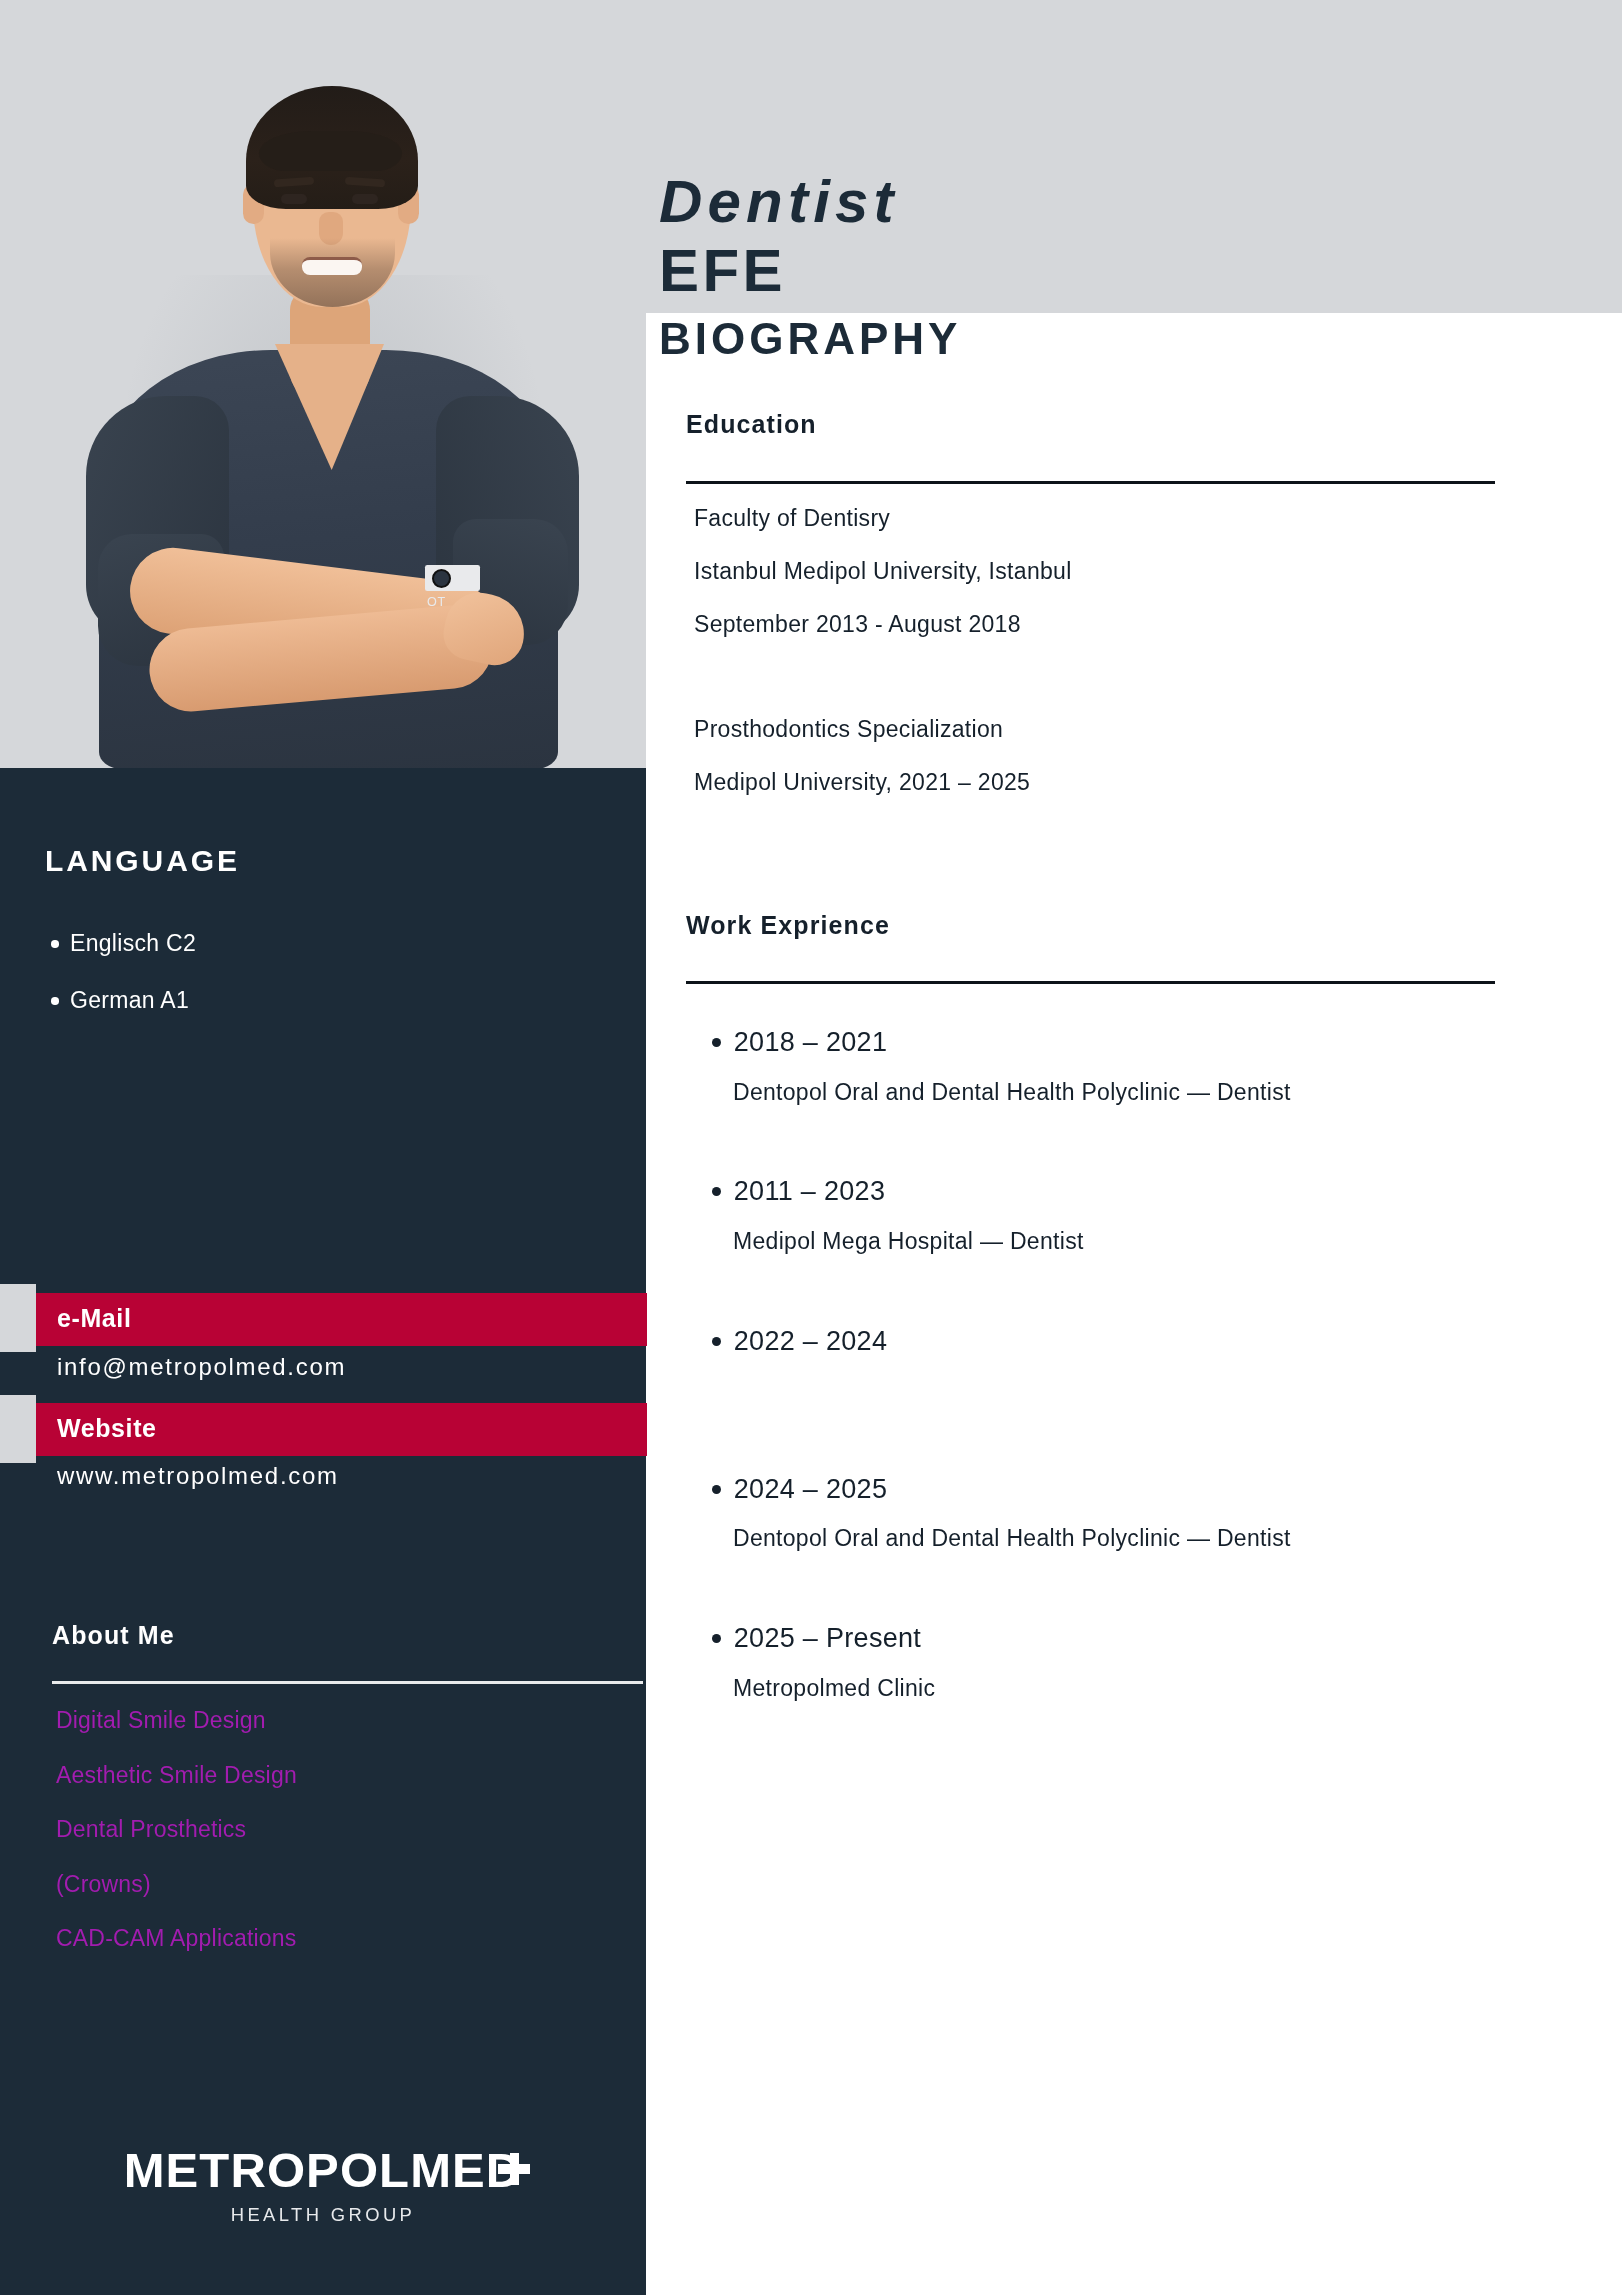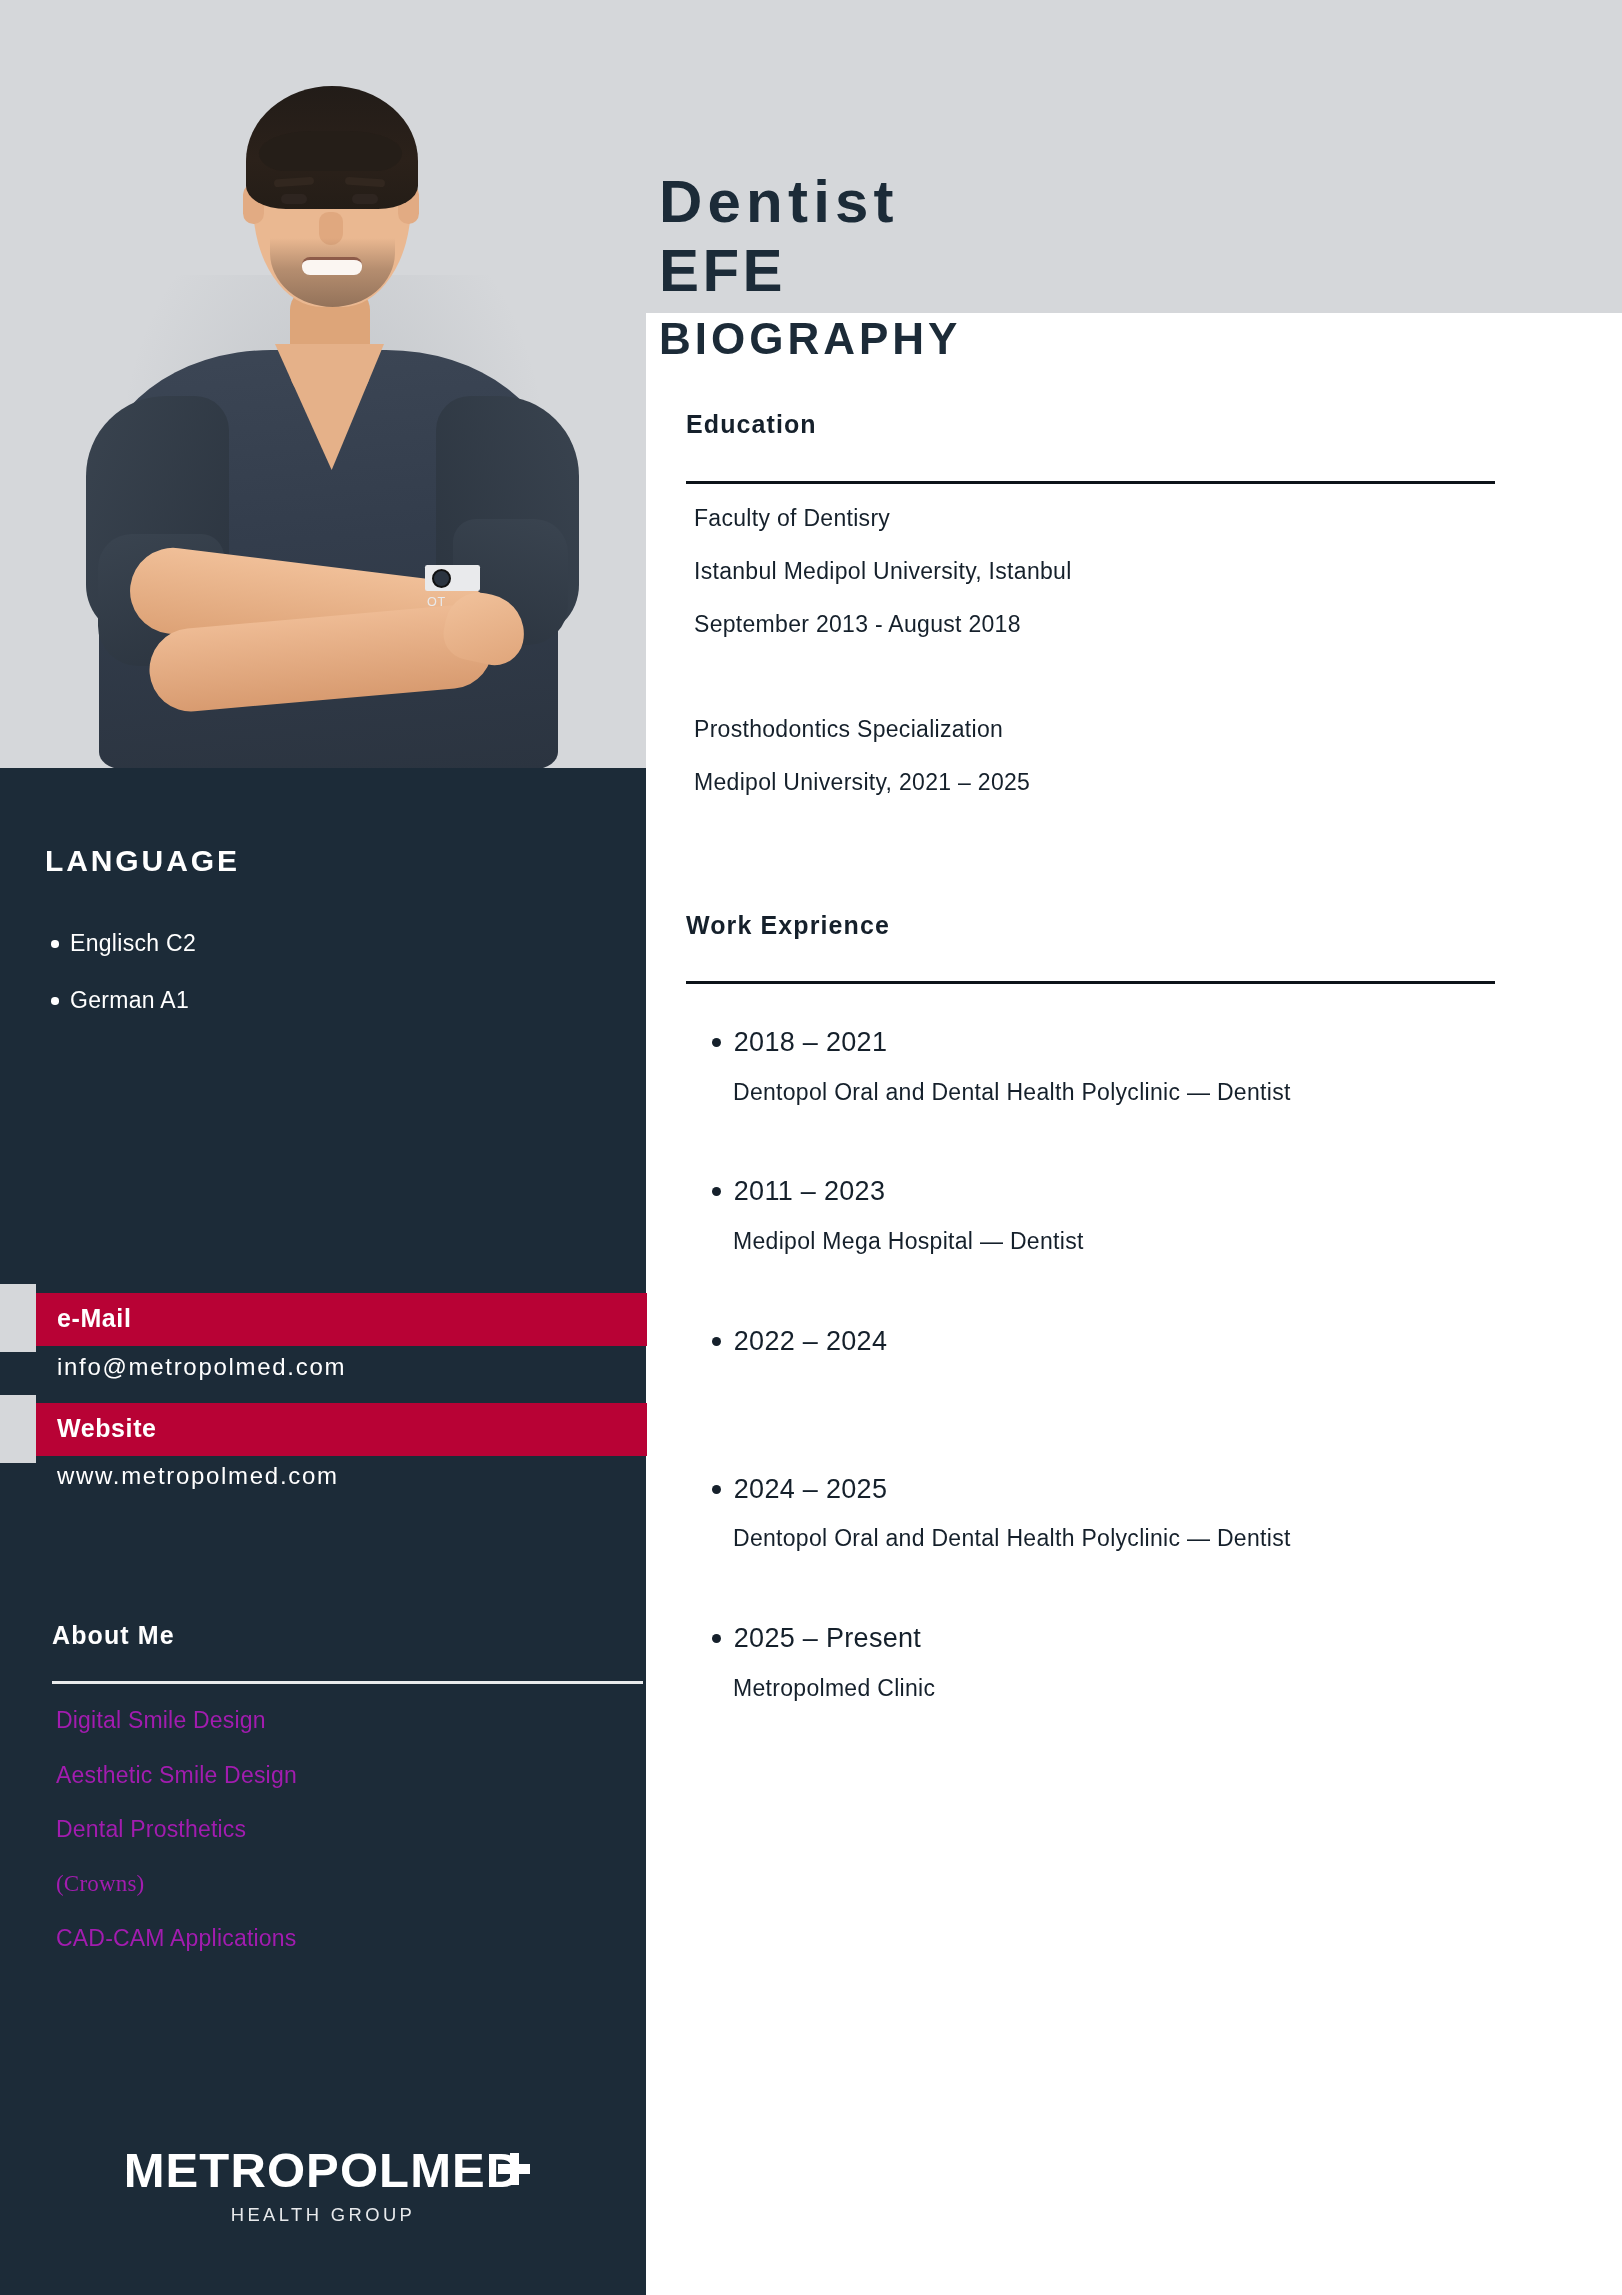--- a/index.html
+++ b/index.html
@@ -273,20 +273,21 @@
   
   .title-role {
     position: absolute;
     left: 659px;
     top: 172px;
     font-size: 60px;
     font-weight: bold;
     color: #1c2b38;
     letter-spacing: 5.2px;
     line-height: 1;
+    font-style: italic;
   }
   .title-name {
     position: absolute;
     left: 659px;
     top: 241px;
     font-size: 60px;
     font-weight: bold;
     color: #1c2b38;
     letter-spacing: 3.4px;
     line-height: 1;
@@ -573,21 +574,21 @@
   <div class="contact-bar" style="top:1403px;"></div>
   <div class="contact-bar-label" style="top:1414px;">Website</div>
   <div class="contact-value" style="top:1462px;">www.metropolmed.com</div>
 
   <div class="side-heading about-title">About Me</div>
   <div class="about-rule"></div>
 
   <div class="about-item" style="top:1707px;">Digital Smile Design</div>
   <div class="about-item" style="top:1762px;">Aesthetic Smile Design</div>
   <div class="about-item" style="top:1816px;">Dental Prosthetics</div>
-  <div class="about-item" style="top:1871px;font-family:Liberation Serif, serif;">(Crowns)</div>
+  <div class="about-item" style="top:1871px;">(Crowns)</div>
   <div class="about-item" style="top:1925px;">CAD-CAM Applications</div>
 
   <div class="logo-wrap">
     <div class="logo-main">
       <span>METROPOLMED</span>
       <span class="logo-cross"></span>
     </div>
     <div class="logo-sub">HEALTH GROUP</div>
   </div>
 

